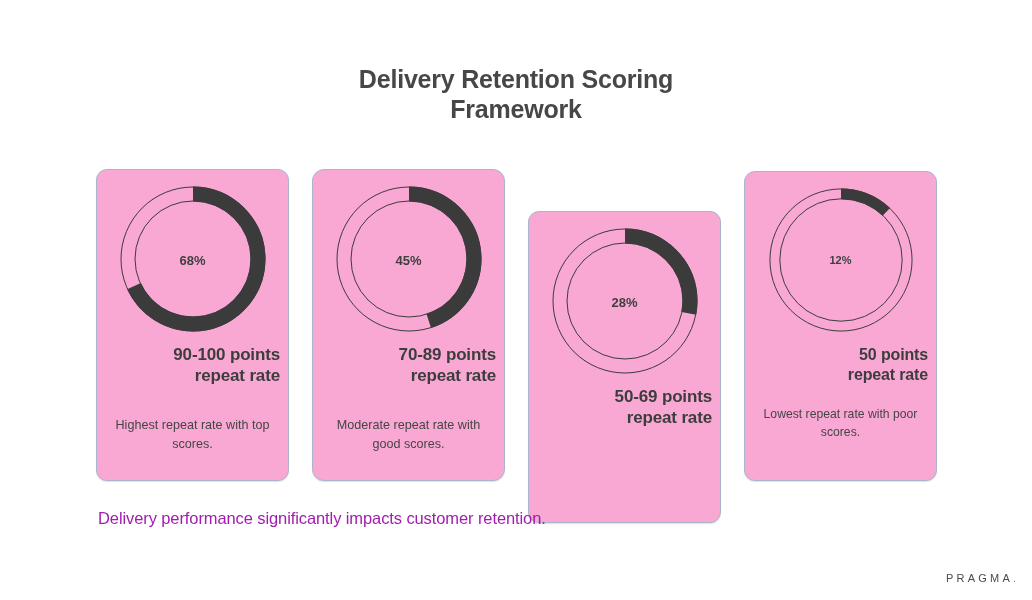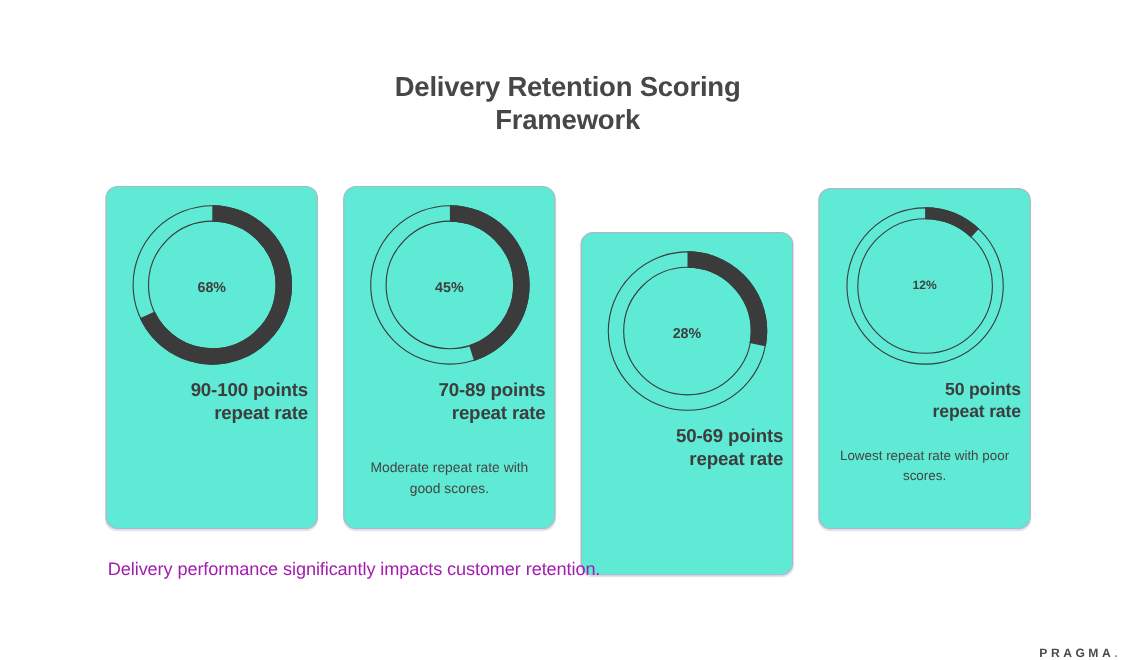--- a/index.html
+++ b/index.html
@@ -42,21 +42,21 @@
     left: 96px;
     top: 169px;
     width: 840px;
     height: 315px;
   }
   .card {
     position: absolute;
     top: 0;
     width: 193px;
     height: 312px;
-    background: #5eead4;
+    background: #f9a8d4;
     border: 1px solid #aab6cb;
     border-radius: 11px;
     box-sizing: border-box;
     box-shadow: 0 1px 1px rgba(70,85,110,0.18);
   }
   .card.c0 { left: 0px; }
   .card.c1 { left: 216px; border-radius: 12px; }
   .card.c2 { left: 432px; margin-top: 42px; }
   .card.c3 { left: 648px; top: 2px; height: 310px; }
 
@@ -114,25 +114,25 @@
     left: 98px;
     top: 509px;
     font-size: 16.5px;
     font-weight: normal;
     color: #a21caf;
     letter-spacing: -0.1px;
   }
   .footer-logo {
     position: absolute;
     right: 16px;
-    top: 588px;
+    top: 572px;
     font-size: 11px;
     letter-spacing: 3.2px;
     color: #4a4a4a;
-    font-weight: bold;
+    font-weight: normal;
   }
   .footer-logo .dot {
     letter-spacing: 0;
     color: #8a8a8a;
   }
 </style>
 </head>
 <body>
 
 <div id="infographic">
@@ -150,20 +150,21 @@
           <circle cx="76" cy="76" r="72" fill="none" stroke="#3b3b3b" stroke-width="1"></circle>
           <circle cx="76" cy="76" r="58" fill="none" stroke="#3b3b3b" stroke-width="1"></circle>
           <circle class="donut-arc" cx="76" cy="76" r="65" fill="none" stroke="#3b3b3b" stroke-width="15" transform="rotate(-90 76 76)" stroke-dasharray="277.7167905773377 408.4070449666731"></circle>
         </svg>
         <div class="donut-label">68%</div>
       </div>
       <div class="card-heading">
         <span>90-100 points</span><br>
         <span>repeat rate</span>
       </div>
+      <div class="card-desc">Highest repeat rate with top scores.</div>
     </div>
 
     <div class="card c1">
       <div class="donut-wrap">
         <svg class="donut" width="152" height="152" viewBox="0 0 152 152">
           <circle cx="76" cy="76" r="72" fill="none" stroke="#3b3b3b" stroke-width="1"></circle>
           <circle cx="76" cy="76" r="58" fill="none" stroke="#3b3b3b" stroke-width="1"></circle>
           <circle class="donut-arc" cx="76" cy="76" r="65" fill="none" stroke="#3b3b3b" stroke-width="15" transform="rotate(-90 76 76)" stroke-dasharray="183.78317023500287 408.4070449666731"></circle>
         </svg>
         <div class="donut-label">45%</div>

